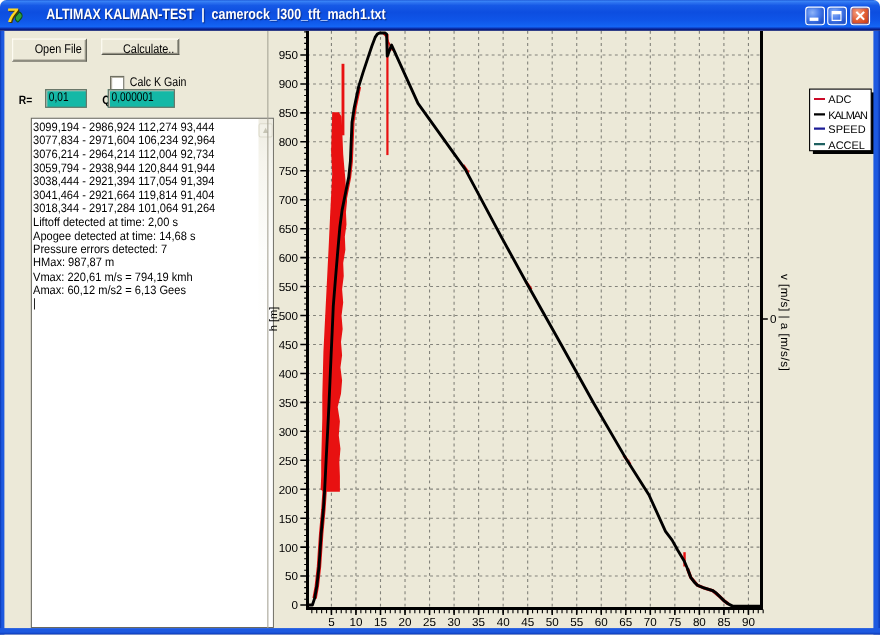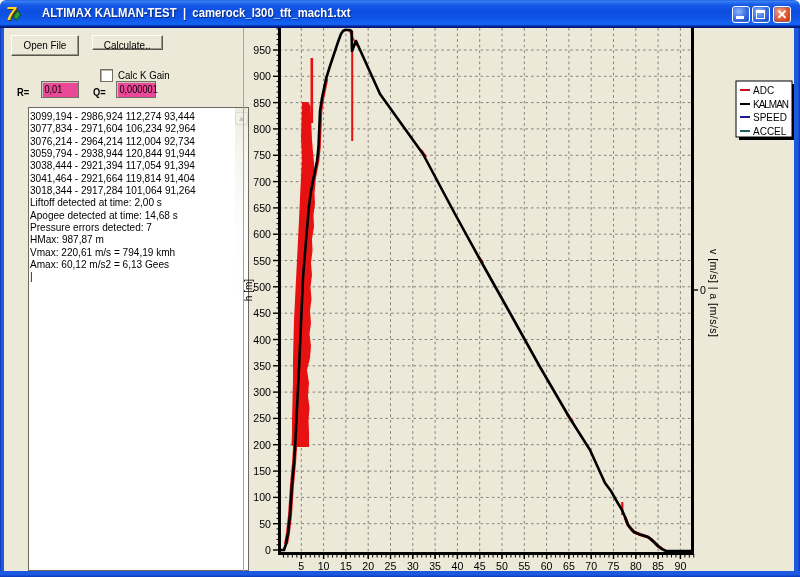--- a/index.html
+++ b/index.html
@@ -8,31 +8,31 @@
 #tbar .ttl{position:absolute;left:42px;top:5px;color:#fff;font-size:13.5px;font-weight:bold;white-space:nowrap;text-shadow:1px 1px 1px rgba(0,20,80,.75);transform:scaleX(.84);transform-origin:0 0}
 #icon{position:absolute;left:6px;top:4px;width:18px;height:19px;font-size:18px;font-weight:bold;color:#ffd723;text-shadow:1px 1px 0 #4a3a00;font-style:italic}
 #icon .grn{position:absolute;left:8px;top:7px;width:6px;height:9px;background:#2f9e3f;border:1px solid #0c4f16;border-radius:1px 4px 1px 4px;transform:rotate(40deg)}
 .wbtn{position:absolute;top:6px;width:18px;height:17px;border-radius:3px;border:1px solid #fff;box-shadow:inset 0 0 0 1px rgba(70,120,220,.5)}
 .bblue{background:radial-gradient(circle at 35% 30%,#8fb4f8 0%,#4579ea 45%,#2050c8 80%,#1a46b8 100%)}
 #bmin{left:732px}#bmax{left:752px}
 #bcls{left:773px;background:radial-gradient(circle at 35% 30%,#f4a286 0%,#e4633a 45%,#d04018 80%,#b83410 100%)}
 #bmin i{position:absolute;left:3px;bottom:3px;width:8px;height:3px;background:#fff}
 #bmax i{position:absolute;left:3px;top:3px;width:9px;height:9px;border:1px solid #fff;border-top:3px solid #fff}
 #bcls i{position:absolute;left:0;top:0;width:100%;height:100%;color:#fff;font-size:13px;font-weight:bold;text-align:center;line-height:15px;font-style:normal}
-.btn{position:absolute;background:#ece9d8;border-top:1px solid #fffdf5;border-left:1px solid #fffdf5;border-right:1px solid #58584e;border-bottom:1px solid #58584e;box-shadow:inset -1px -1px 0 #9a988a;font-size:11.5px;text-align:center;color:#000}
+.btn{position:absolute;background:#ece9d8;border-top:1px solid #fffdf5;border-left:1px solid #fffdf5;border-right:1px solid #58584e;border-bottom:1px solid #58584e;box-shadow:inset -1px -1px 0 #9a988a;font-size:11.5px;text-align:right;color:#000}
 .btn span{display:inline-block;transform:scaleX(.86)}
 #btnopen{left:11px;top:35px;width:68px;height:21px;line-height:19px}
 #btncalc{left:92px;top:35px;width:71px;height:15px;line-height:19px}
 #cbx{position:absolute;left:100px;top:69px;width:13px;height:13px;background:#fff;border:1px solid #707063;box-shadow:inset 1px 1px 0 #b5b2a4}
 #cbxlbl{position:absolute;left:118px;top:69px;font-size:11.5px;transform:scaleX(.84);transform-origin:0 0}
 .flbl{position:absolute;font-size:11px;font-weight:bold;transform:scaleX(.85);transform-origin:0 0}
-.fbox{position:absolute;top:81px;height:17px;background:#ec4899;border:1px solid #707063;box-shadow:inset 1px 1px 0 #c8c5b8;font-size:11.5px;color:#000}
+.fbox{position:absolute;top:81px;height:17px;background:#14b8a6;border:1px solid #707063;box-shadow:inset 1px 1px 0 #c8c5b8;font-size:11.5px;color:#000}
 .fbox span{display:inline-block;transform:scaleX(.8);transform-origin:0 0;padding:1px 0 0 3px}
 #lbR{left:17px;top:86px}#boxR{left:41px;width:38px}
-#lbQ{left:93px;top:86px}#boxQ{left:116px;width:40px}
+#lbQ{left:93px;top:86px}#boxQ{left:98px;width:61px}
 #list{position:absolute;left:28px;top:107px;width:221px;height:464px;background:#fff;border:1px solid #6b6a60;overflow:hidden}
 #list .txt{position:absolute;left:1px;top:2px;font-size:11px;line-height:12.35px;color:#000;white-space:pre;transform:scaleX(.915);transform-origin:0 0}
 #sbar{position:absolute;right:0;top:0;width:13px;height:462px;background:linear-gradient(180deg,#eeece1 0,#f6f5ee 40px,#fdfdfb 120px,#fff 200px)}
 #sup{position:absolute;right:0px;top:4px;width:13px;height:13px;background:#f2f1e8;border:1px solid #dcdacb;border-radius:2px;color:#c6c4b4;font-size:8px;text-align:center;line-height:12px;font-weight:bold}
 #chart{position:absolute;left:236px;top:28px}
 #lbord{position:absolute;left:0px;top:28px;width:4px;height:549px;background:linear-gradient(90deg,#0a36b2,#1d59e0 40%,#1d59e0)}
 #rbord{position:absolute;left:794px;top:28px;width:6px;height:549px;background:linear-gradient(90deg,#1d59e0,#1d59e0 60%,#0a36b2)}
 #bbord{position:absolute;left:0px;top:571px;width:800px;height:6px;background:linear-gradient(180deg,#1d59e0,#1d59e0 60%,#0a36b2)}
 </style></head><body>
 <div id="win">

